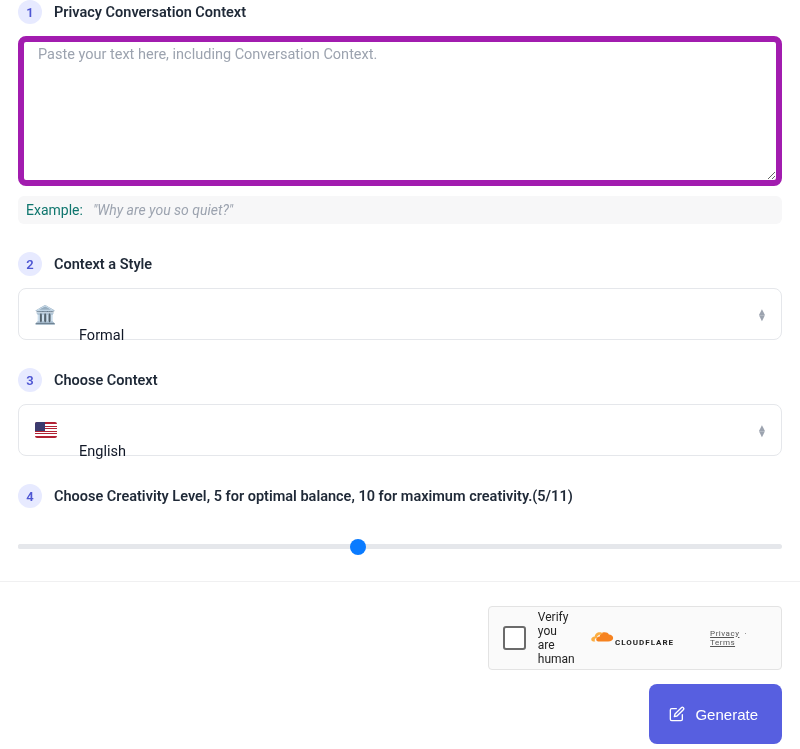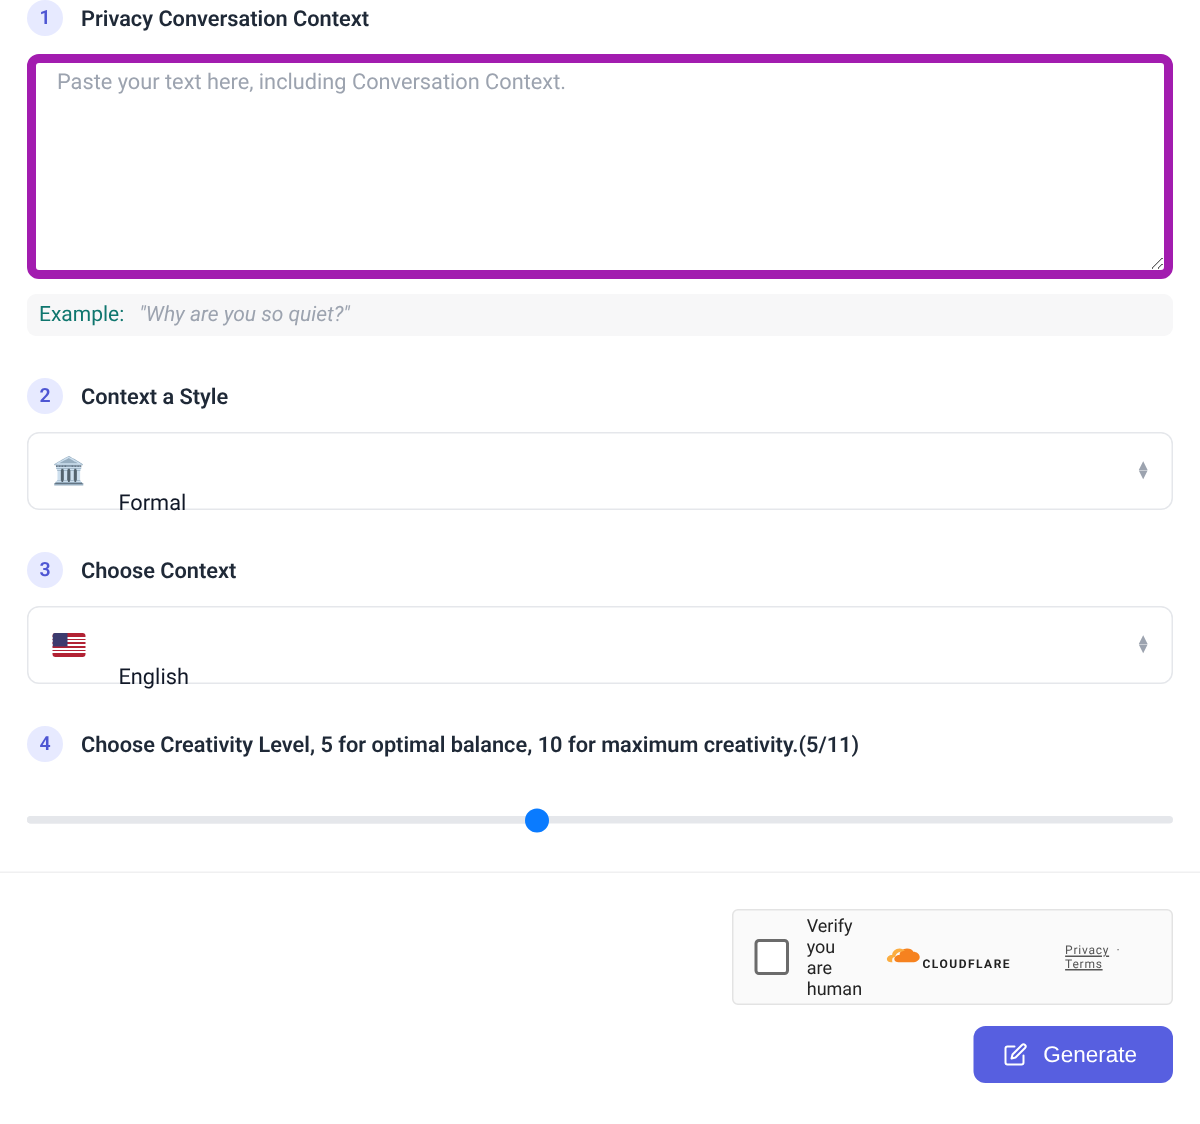--- a/index.html
+++ b/index.html
@@ -158,21 +158,21 @@
   }
   .cf-cloud { width: 32px; height: 14px; position: relative; margin-bottom: 2px; }
   .cf-cloud svg { width: 100%; height: 100%; }
   .captcha-links { font-size: 8px; color: #555; padding-left: 36px; }
   .captcha-links span { text-decoration: underline; cursor: pointer; }
   .generate-btn {
     background: #575fe0;
     color: #fff;
     border: none;
     border-radius: 8px;
-    height: 38px;
+    height: 60px;
     padding: 0 24px 0 20px;
     font-size: 15px;
     font-weight: 500;
     display: flex;
     align-items: center;
     gap: 10px;
     cursor: pointer;
   }
   .gen-icon { width: 16px; height: 16px; }
 </style>

